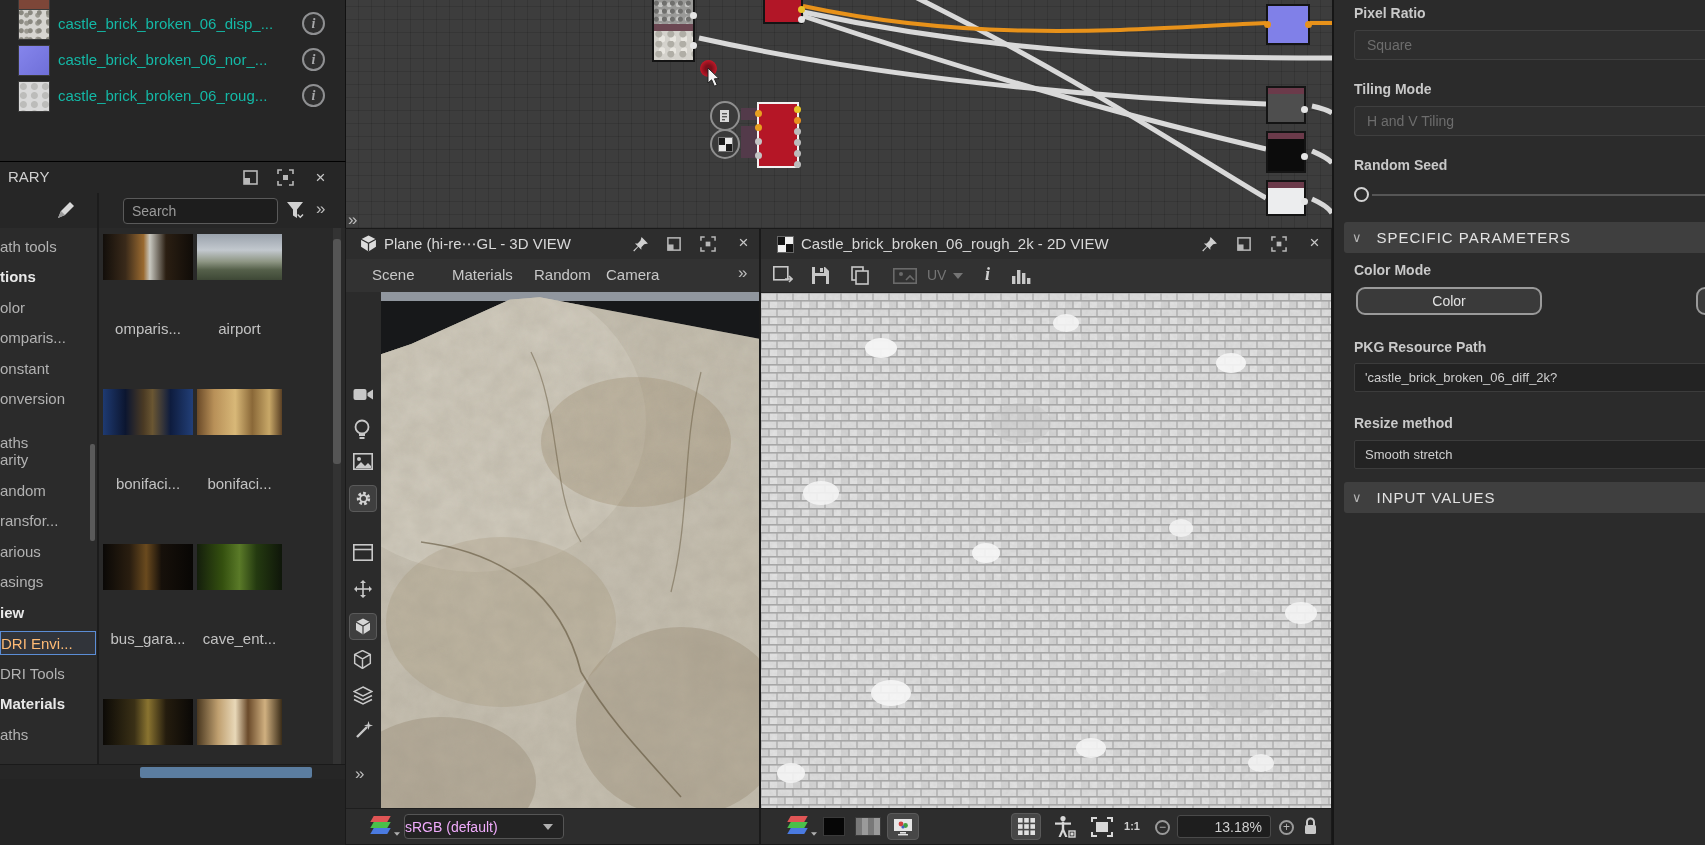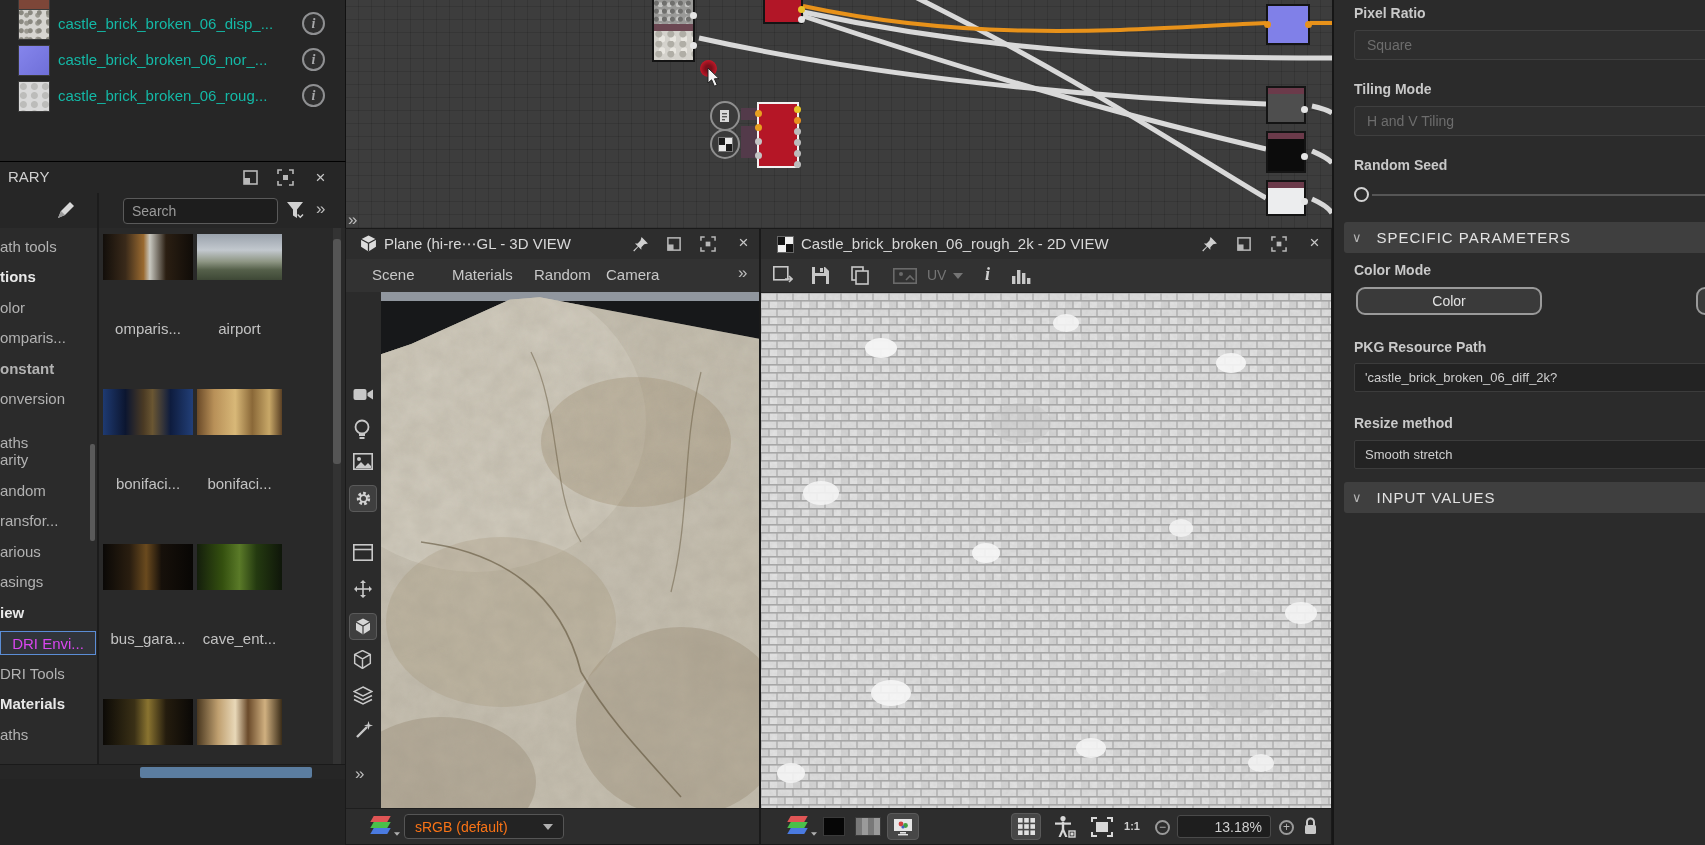--- a/index.html
+++ b/index.html
@@ -35,36 +35,36 @@
             font-size:14px;text-align:center;line-height:19px;}
   .libpanel{position:absolute;left:0;top:161px;width:345px;height:684px;background:#262626;
             border-top:1px solid #000;border-right:1px solid #111;}
   .search{position:absolute;left:123px;top:5px;width:155px;height:26px;background:#1d1d1d;
           border:1px solid #5a5a5a;border-radius:4px;color:#cfcfcf;font-size:14px;padding:0 8px;
           box-sizing:border-box;font-family:"Liberation Sans",sans-serif;}
   .search::placeholder{color:#9a9a9a;}
   .cat{position:absolute;left:0;width:96px;height:24px;font-size:15px;color:#b2b2b2;
        white-space:nowrap;overflow:hidden;line-height:24px;}
   .cat.bold{color:#e8e8e8;font-weight:bold;}
-  .cat.sel{border:1px solid #5b8dd6;background:#31343a;color:#d946ef;box-sizing:border-box;text-align:center;}
+  .cat.sel{border:1px solid #5b8dd6;background:#31343a;color:#fdba74;box-sizing:border-box;}
   .thumb{position:absolute;height:46px;}
   .thlabel{position:absolute;height:18px;font-size:15px;color:#c2c2c2;text-align:center;white-space:nowrap;}
   
   .panel3d{position:absolute;left:345px;top:228px;width:415px;height:617px;background:#2d2d2d;
            border:1px solid #1a1a1a;box-sizing:border-box;}
   .panel2d{position:absolute;left:760px;top:228px;width:572px;height:617px;background:#2d2d2d;
            border:1px solid #1a1a1a;box-sizing:border-box;}
   .tool3d{position:absolute;left:0;top:63px;width:35px;bottom:35px;background:#2b2b2b;border-right:1px solid #222;}
   .tbox{position:absolute;left:3px;width:28px;height:27px;background:#3f3f3f;border:1px solid #5a5a5a;
         border-radius:4px;box-sizing:border-box;display:flex;align-items:center;justify-content:center;}
   .ticon{position:absolute;left:7px;}
   .bbar{position:absolute;left:0;right:0;bottom:0;height:35px;background:#2d2d2d;border-top:1px solid #1e1e1e;
         display:block;}
   .cspace{position:absolute;left:58px;top:5px;width:160px;height:25px;background:#232323;border:1px solid #555;
-          border-radius:4px;font-size:14px;color:#f97316;line-height:24px;padding-left:10px;box-sizing:border-box;}
+          border-radius:4px;font-size:14px;color:#f0abfc;line-height:24px;box-sizing:border-box;}
   .chev{display:inline-block;width:0;height:0;border-left:5px solid transparent;border-right:5px solid transparent;
         border-top:6px solid #b0b0b0;}
   .rgbstack{position:relative;width:22px;height:20px;}
   .rgbstack i{position:absolute;left:0;width:17px;height:6px;transform:skewX(-30deg);display:block;}
   .swatch{position:absolute;top:8px;height:19px;border:1px solid #3a3a3a;box-sizing:border-box;}
   .box2d{position:absolute;top:4px;height:27px;background:#474747;border:1px solid #5a5a5a;border-radius:4px;
          box-sizing:border-box;display:flex;align-items:center;justify-content:center;}
   .zoomfield{position:absolute;top:6px;height:23px;background:#1e1e1e;border:1px solid #4a4a4a;border-radius:3px;
              color:#cfcfcf;font-size:14px;text-align:right;line-height:22px;padding-right:8px;box-sizing:border-box;}
   .circbtn{position:absolute;width:15px;height:15px;border-radius:50%;border:2px solid #9a9a9a;box-sizing:border-box;
@@ -217,21 +217,21 @@
           <path d="M14 14 l3 3 l3 -3" stroke="#d0d0d0" stroke-width="1.6" fill="none" transform="translate(-1,1) scale(0.9)"></path>
       </svg>
       <span class="ovf" style="position:absolute;left:316px;top:6px;">»</span>
     </div>
 
     <div class="abs" style="left:0;top:66px;width:97px;height:536px;background:#2b2b2b;height:536px;">
       <div class="cat" style="top:7px;">ath tools</div>
       <div class="cat bold" style="top:37px;">tions</div>
       <div class="cat" style="top:68px;">olor</div>
       <div class="cat" style="top:98px;">omparis...</div>
-      <div class="cat" style="top:129px;font-weight:bold;">onstant</div>
+      <div class="cat" style="top:129px;">onstant</div>
       <div class="cat" style="top:159px;">onversion</div>
       <div class="cat" style="top:203px;">aths</div>
       <div class="cat" style="top:220px;">arity</div>
       <div class="cat" style="top:251px;">andom</div>
       <div class="cat" style="top:281px;">ransfor...</div>
       <div class="cat" style="top:312px;">arious</div>
       <div class="cat" style="top:342px;">asings</div>
       <div class="cat bold" style="top:373px;">iew</div>
       <div class="cat sel" style="top:403px;">DRI Envi...</div>
       <div class="cat" style="top:434px;">DRI Tools</div>

